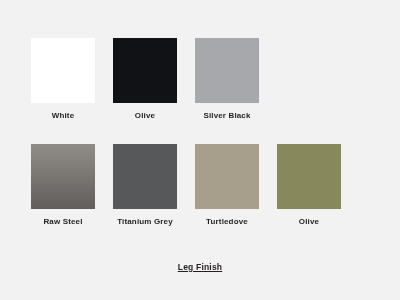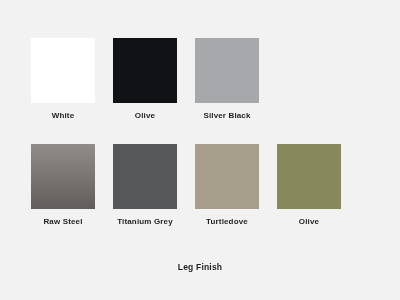--- a/index.html
+++ b/index.html
@@ -63,20 +63,21 @@
     position: absolute;
     left: 0;
     top: 262px;
     width: 400px;
     text-align: center;
     font-size: 8.5px;
     font-weight: bold;
     color: #231f20;
     letter-spacing: 0.2px;
     line-height: 11px;
+    text-decoration: underline;
   }
 </style>
 </head>
 <body style="background: rgb(242, 242, 242);">
 
 <div id="swatch-panel">
 
   <div class="swatch-grid">
 
     <div class="swatch-row">

